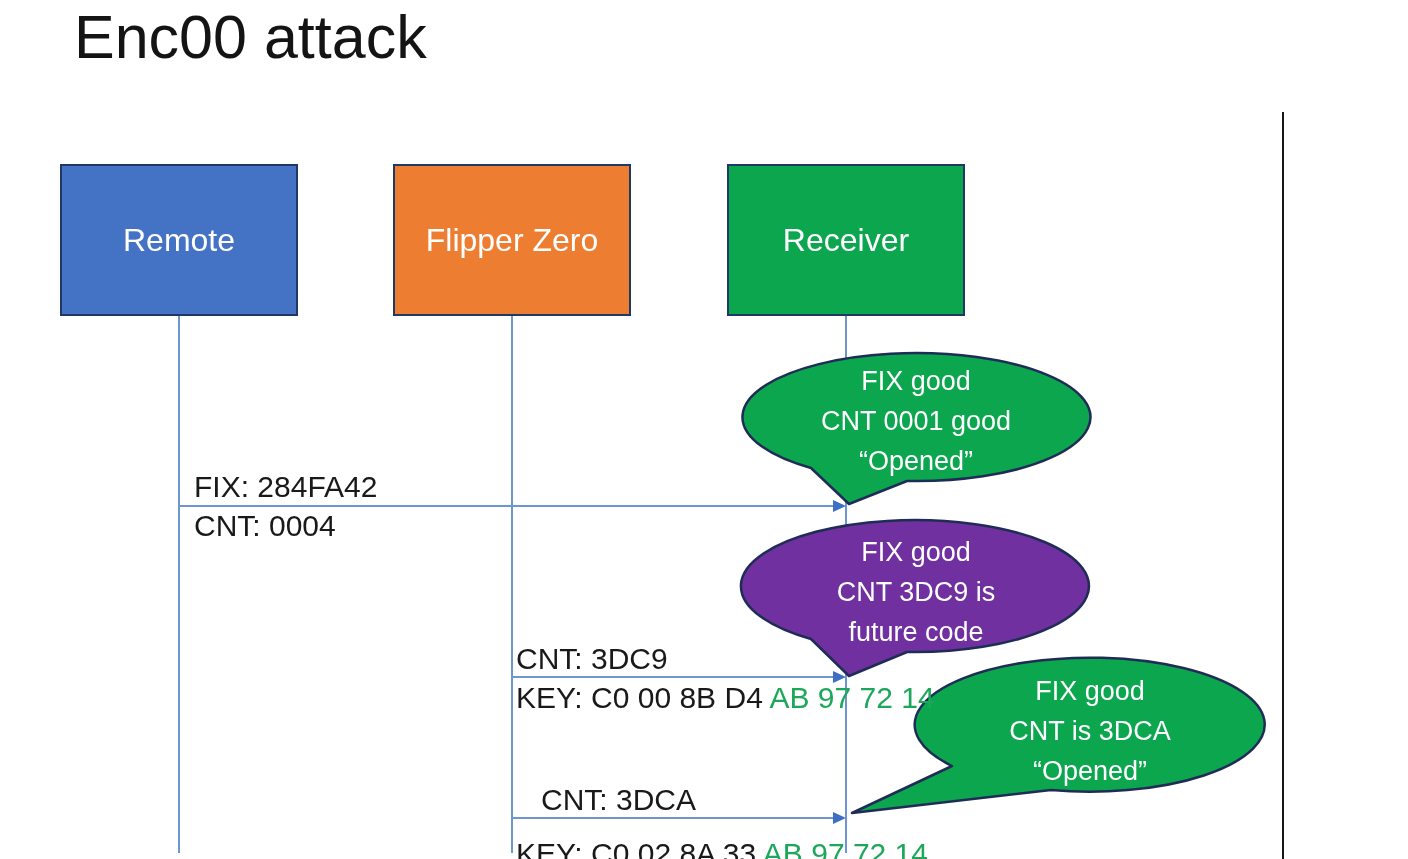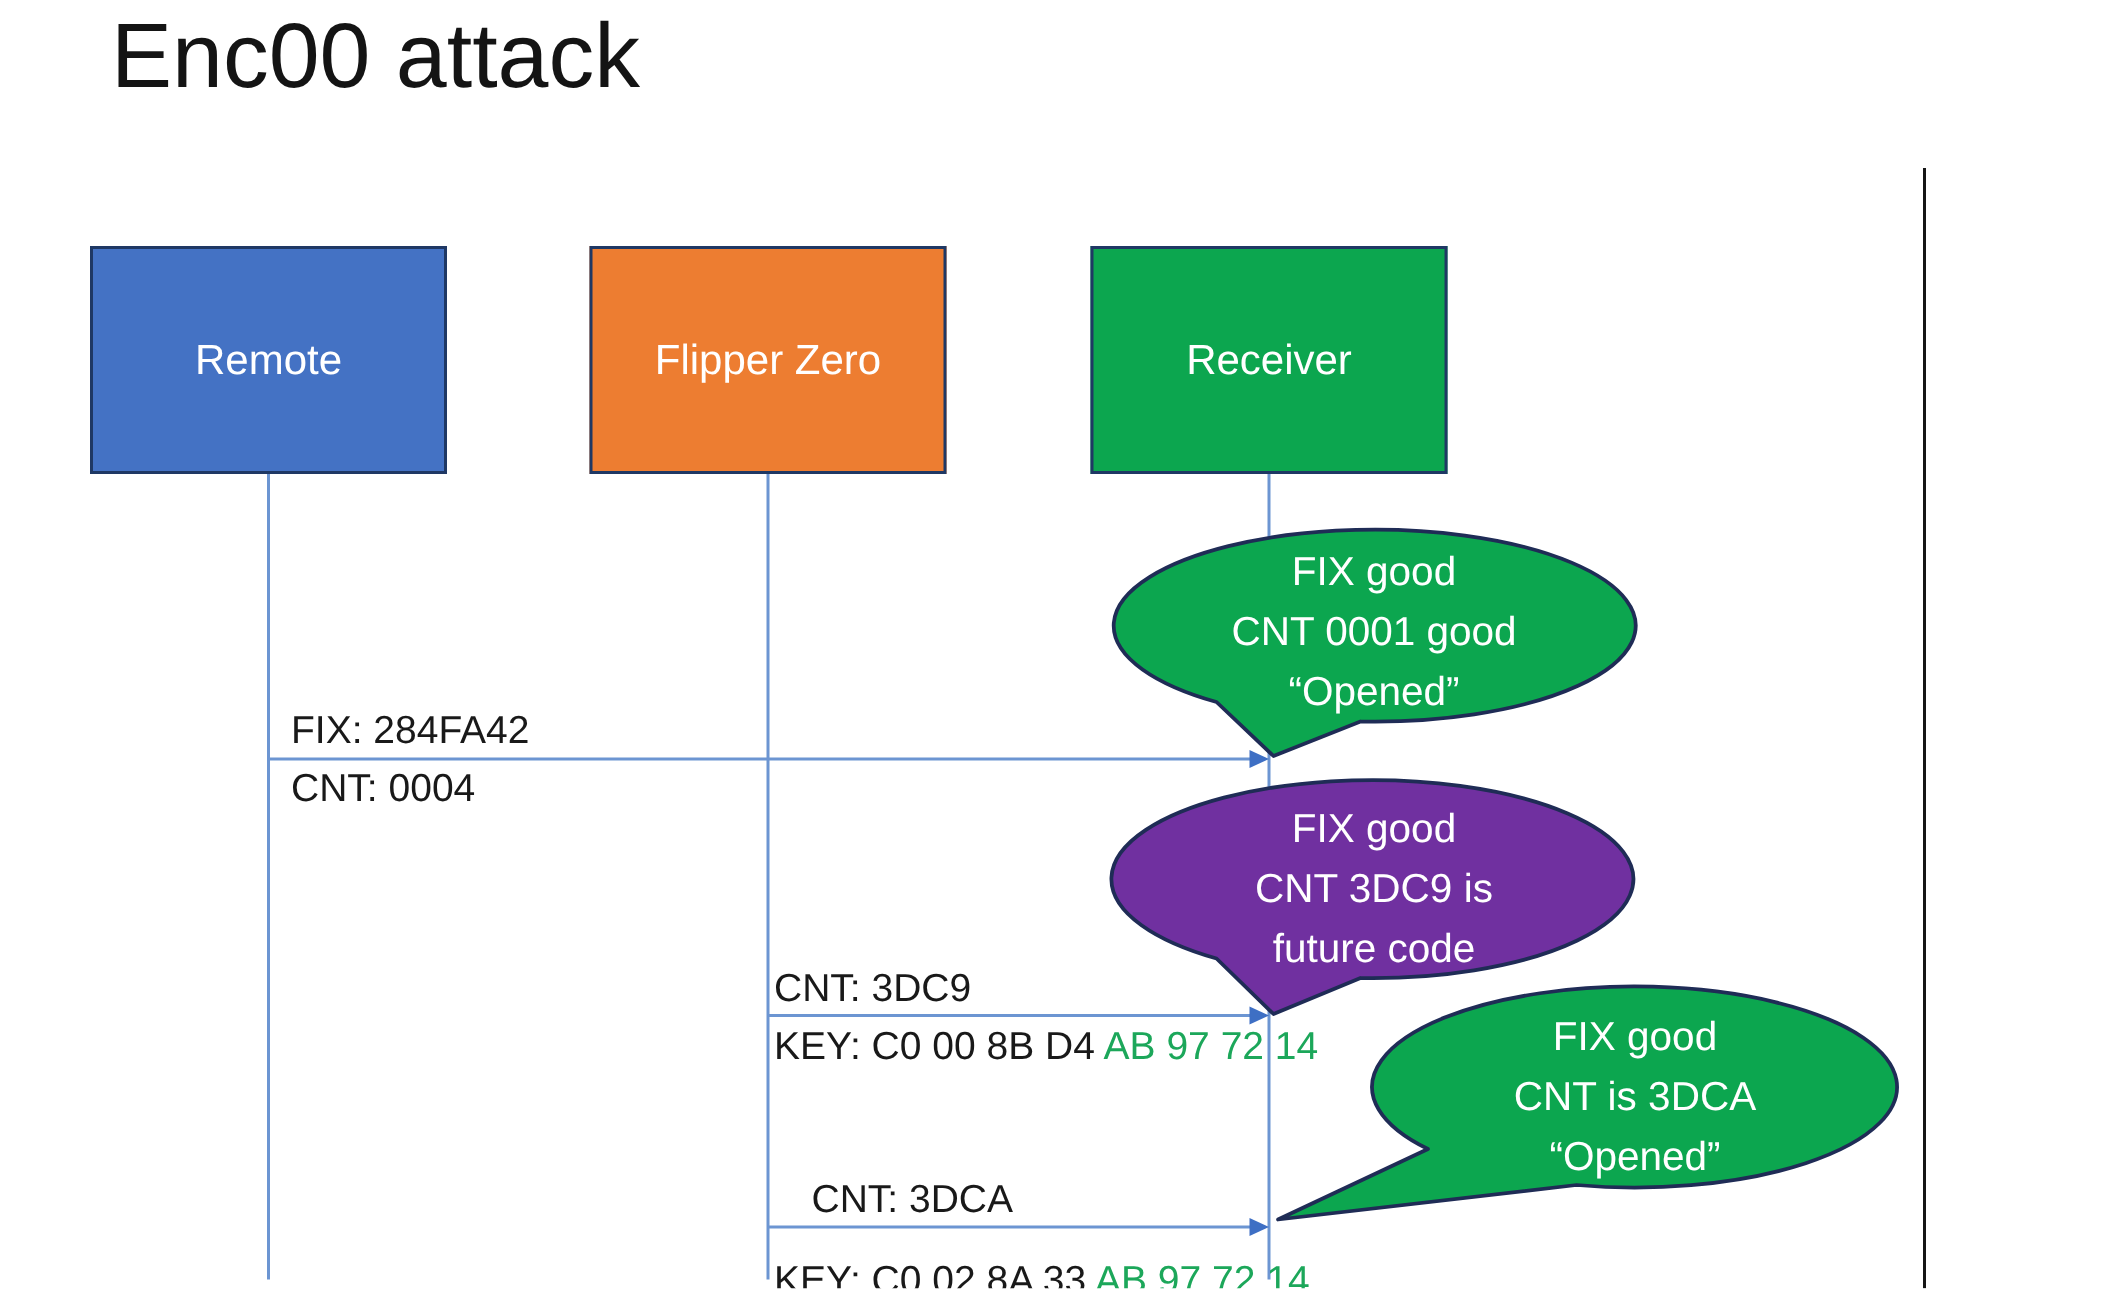--- a/index.html
+++ b/index.html
@@ -8,21 +8,21 @@
     font-family:"Liberation Sans",sans-serif;
   }
   .slide-title{
     position:absolute;left:74px;top:2px;margin:0;
     font-size:61px;font-weight:300;color:#141414;letter-spacing:0px;white-space:nowrap;
   }
   .actor{
     position:absolute;top:164px;height:152px;width:238px;
     border:2.5px solid #1F3864;box-sizing:border-box;
     display:flex;align-items:center;justify-content:center;
-    color:#ffffff;font-size:28px;
+    color:#ffffff;font-size:32px;
   }
   .actor.remote{left:60px;background:#4472C4;}
   .actor.flipper{left:393px;background:#ED7D31;}
   .actor.receiver{left:727px;background:#0CA64F;}
   .lifeline{
     position:absolute;top:316px;height:537px;width:1.5px;background:#6C95D2;
   }
   .lifeline.l1{left:178px;}
   .lifeline.l2{left:511px;}
   .lifeline.l3{left:845px;}
@@ -31,21 +31,21 @@
   .arrow .shaft{position:absolute;left:0;right:4px;top:0;height:1.5px;background:#6C95D2;}
   .arrow .head{
     position:absolute;right:-1px;top:-5.5px;width:0;height:0;
     border-top:6.5px solid transparent;border-bottom:6.5px solid transparent;
     border-left:13px solid #3E6FC4;
   }
   .arrow.a1{top:505px;left:179px;width:666px;}
   .arrow.a2{top:676px;left:512px;width:333px;}
   .arrow.a3{top:817px;left:512px;width:333px;}
   .msg{
-    position:absolute;font-size:26px;color:#191919;line-height:37px;white-space:nowrap;
+    position:absolute;font-size:30px;color:#191919;line-height:37px;white-space:nowrap;
   }
   .msg.m1a{left:194px;top:468px;}
   .msg.m1b{left:194px;top:507px;text-align:right;}
   .msg.m2a{left:516px;top:640px;}
   .msg.m2b{left:516px;top:679px;}
   .msg.m3a{left:516px;top:781px;margin-left:25px;}
   .msg.m3b{left:516px;top:820px;margin-top:15px;}
   .seg-red{color:#F8261A;font-weight:700;}
   .seg-green-bold{color:#0CA04C;font-weight:700;}
   .seg-green{color:#1CA75A;}

